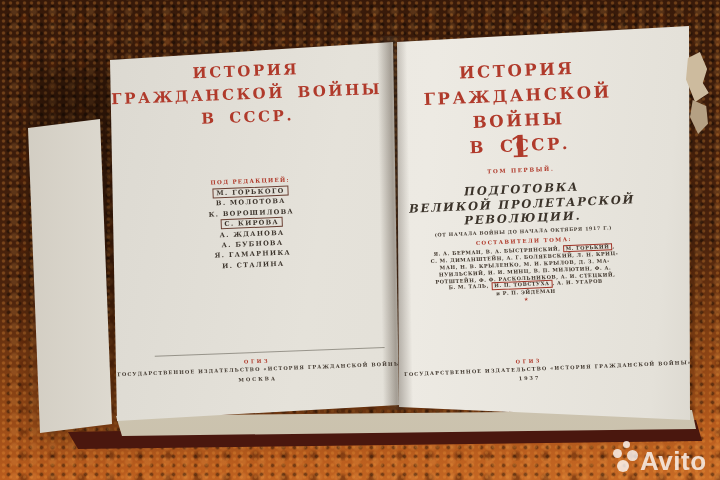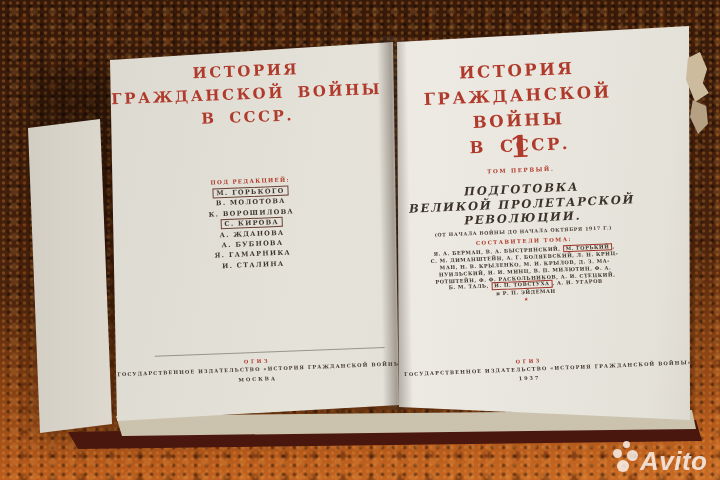--- a/index.html
+++ b/index.html
@@ -78,21 +78,21 @@
   .subtitle{top:158px;font-size:11.5px;line-height:14.5px;font-weight:bold;font-style:italic;
     letter-spacing:1.8px;color:#3b332a;}
   .subtitle-note{top:204px;font-size:4.8px;font-weight:bold;letter-spacing:.6px;color:#4a4138;}
   .compilers-label{top:214px;font-size:5.4px;font-weight:bold;letter-spacing:1.4px;}
   .compilers{top:223px;font-size:5px;line-height:6.7px;font-weight:bold;letter-spacing:.5px;color:#43392f;}
   .compilers .boxed{display:inline-block;border:1px solid #a03528;padding:0 2px;line-height:5.4px;}
   .star{top:272px;font-size:5px;color:#b03a2b;}
 
   
   .watermark{position:absolute;left:612px;top:438px;width:108px;height:42px;
-    color:rgba(255,255,255,.78);font-family:"Liberation Sans", sans-serif;font-style:italic;}
+    color:rgba(255,255,255,.78);font-family:"Liberation Sans", sans-serif;}
   .wm-text{position:absolute;left:28px;top:8px;font-size:26px;font-weight:bold;letter-spacing:.5px;}
   .dot{position:absolute;border-radius:50%;background:rgba(255,255,255,.78);}
   .dot1{left:11px;top:3px;width:7px;height:7px;}
   .dot2{left:1px;top:11px;width:9px;height:9px;}
   .dot3{left:15px;top:12px;width:11px;height:11px;}
   .dot4{left:5px;top:22px;width:12px;height:12px;}
 </style>
 </head>
 <body>
 

